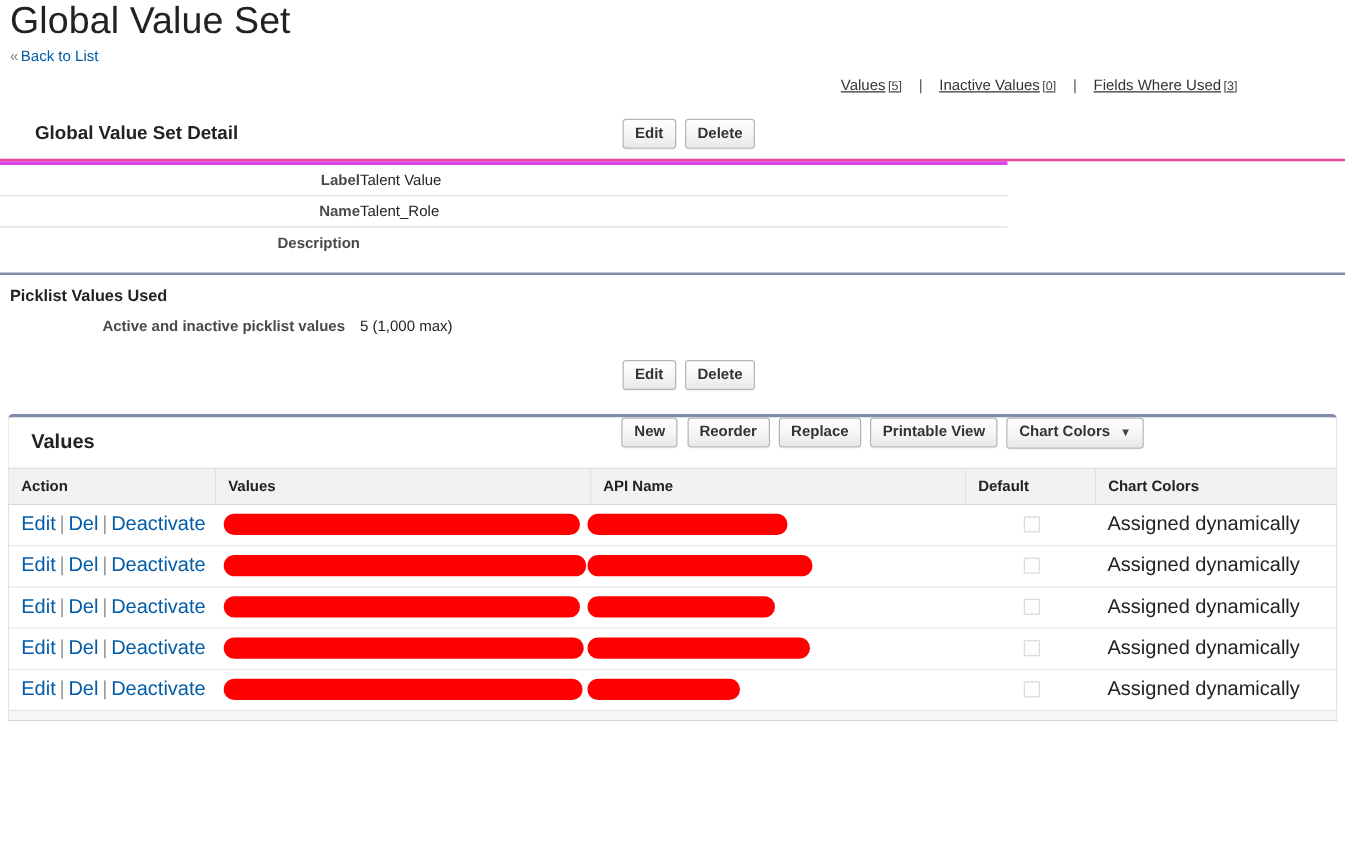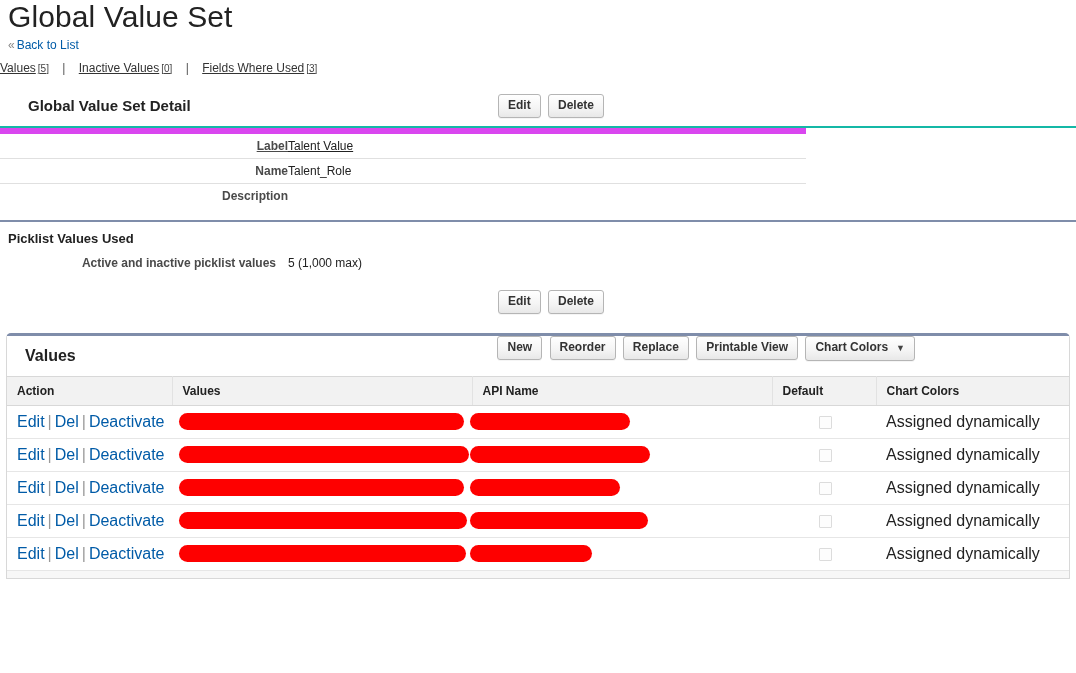--- a/index.html
+++ b/index.html
@@ -40,21 +40,21 @@
     text-decoration: none;
     cursor: pointer;
   }
   .back-link .chev { color: #888; margin-right: 2px; }
   .back-link .txt { text-decoration: none; }
 
   
   .related-bar {
     margin-top: 8px;
     padding-right: 86px;
-    text-align: left;
+    text-align: right;
     font-size: 12px;
     color: #333;
     line-height: 16px;
   }
   .related-bar a {
     color: #333333;
     text-decoration: underline;
     cursor: pointer;
   }
   .related-bar .cnt {
@@ -67,21 +67,21 @@
     display: inline-block;
     margin: 0 10px;
     color: #555;
     text-decoration: none;
   }
 
   
   .detail-head {
     margin-top: 17px;
     padding: 0 8px 8px 8px;
-    border-bottom: 2px solid #14b8a6;
+    border-bottom: 2px solid #ec4899;
     position: relative;
     height: 34px;
   }
   .detail-head h2 {
     margin: 0;
     font-size: 15px;
     font-weight: bold;
     color: #222;
     padding-left: 20px;
     line-height: 24px;
@@ -134,21 +134,21 @@
     width: 806px;
     border-collapse: collapse;
     margin-left: 0px;
   }
   table.detail-list td {
     border-top: 1px solid #e0e0e0;
     padding: 5px 0 5px 0;
     font-size: 12px;
     vertical-align: top;
   }
-  table.detail-list tr:first-child td { border-top: 6px solid #d946ef; text-decoration: underline; }
+  table.detail-list tr:first-child td { border-top: 3px solid #d946ef; }
   td.lbl {
     width: 288px;
     text-align: right;
     font-weight: bold;
     color: #4a4a4a;
     padding-right: 12px;
   }
   td.val {
     color: #222;
     padding-left: 0px;

